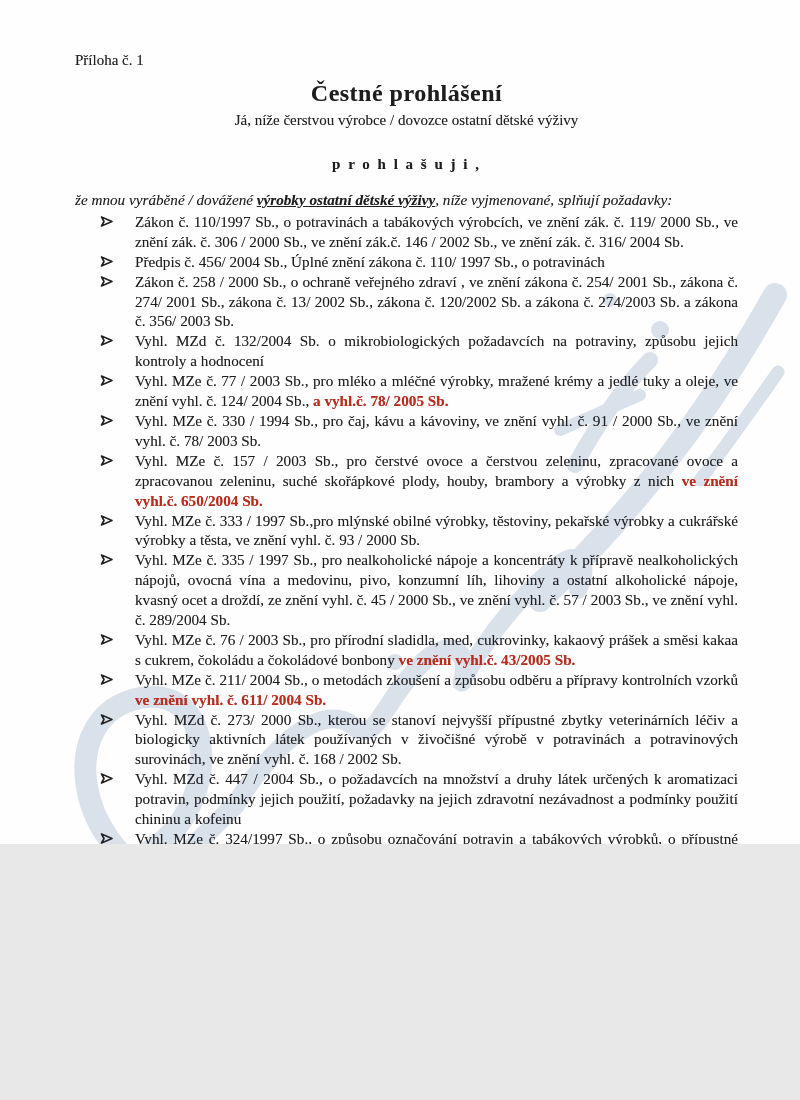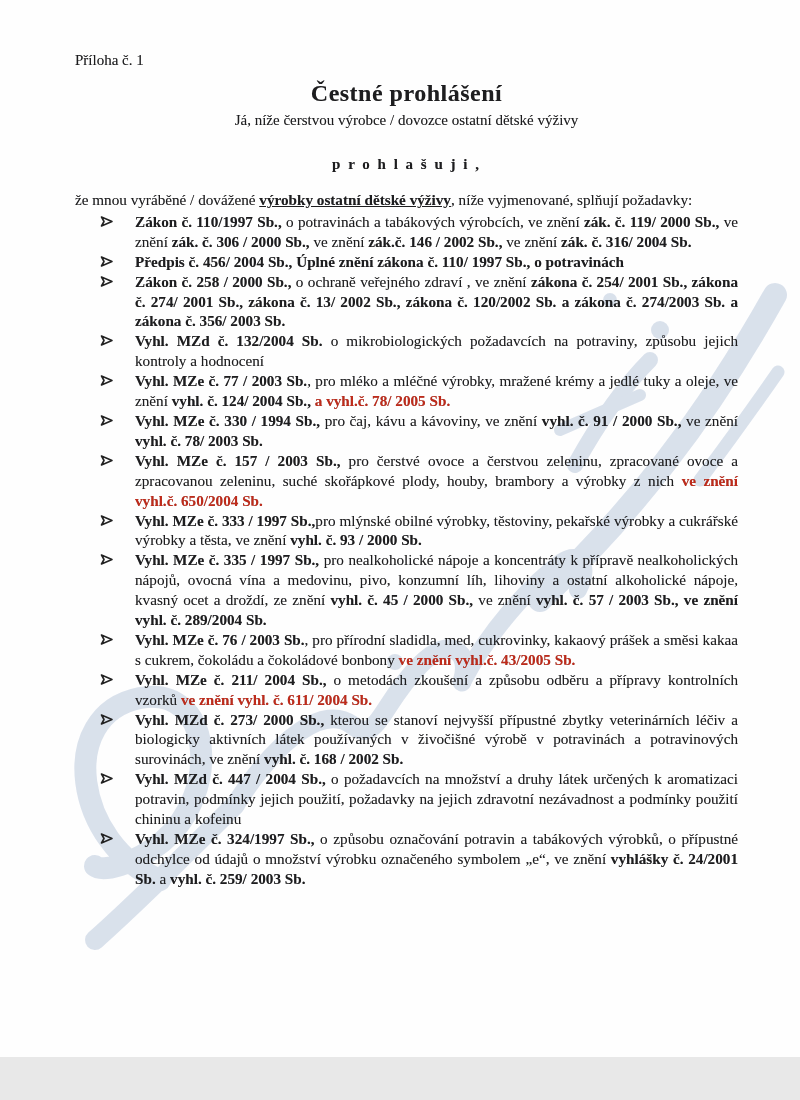--- a/index.html
+++ b/index.html
@@ -3,21 +3,21 @@
 <meta charset="utf-8">
 <style>
   :root{
     --ink:#1d1d1f;
     --red:#bf2a1a;
     --wm:#b6c5da;
   }
   html,body{margin:0;padding:0;background:#e8e8e8;}
   .page{
     position:relative;
-    width:800px;height:1057px;
+    width:800px;height:844px;
     margin:0 auto;
     background:#fefefe;
     overflow:hidden;
     font-family:"Liberation Serif","DejaVu Serif",serif;
     color:var(--ink);
   }
   .watermark{
     position:absolute;inset:0;z-index:0;pointer-events:none;
   }
   .content{
@@ -31,36 +31,37 @@
     letter-spacing:0.5px;margin:4px 0 2px 0;line-height:30px;
   }
   .subtitle{text-align:center;font-size:15px;line-height:20px;margin:0;}
   .declare{
     text-align:center;font-size:15px;font-weight:bold;
     letter-spacing:2px;margin:24px 0 0 0;line-height:20px;
   }
   .intro{
     font-size:15.2px;line-height:19.9px;margin:16px 0 0 0;
     text-align:left;
+    font-style:italic;
   }
   .law-list{margin-top:2px;}
   .law-item{
     display:flex;align-items:flex-start;
     font-size:15.2px;line-height:19.9px;
     margin-left:25px;
   }
   .marker{
     flex:none;width:35px;padding-top:3px;
   }
   .marker svg{display:block;}
   .item-text{
     flex:1;text-align:justify;
   }
   .run-n{font-weight:400;}
-  .run-b{font-weight:700;}
+  .run-b{font-weight:400;}
   .run-rb{font-weight:700;color:var(--red);}
   .run-bu{font-weight:700;text-decoration:underline;}
   
   .content{text-shadow:0 0 0.3px rgba(40,40,40,0.4);}
 </style>
 </head>
 <body>
 
 <div class="page">
 

